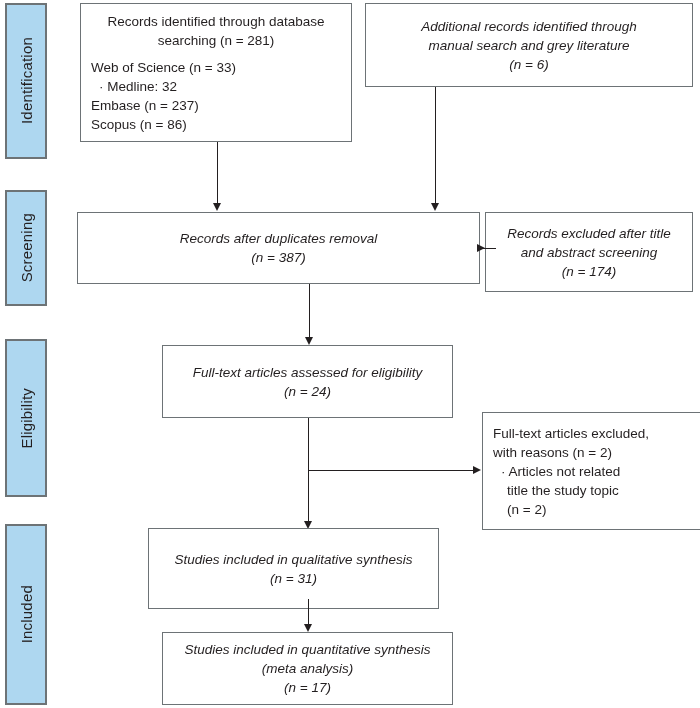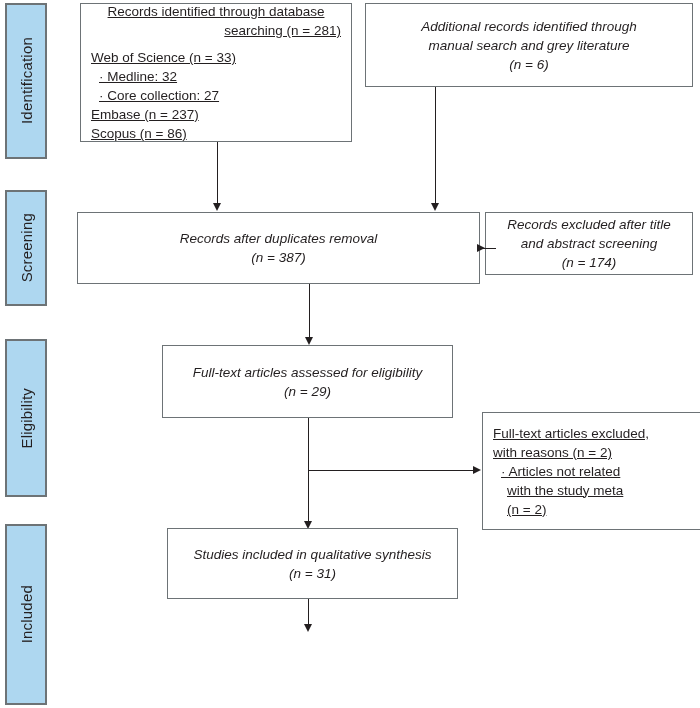--- a/index.html
+++ b/index.html
@@ -53,21 +53,20 @@
     color: #231f20;
   }
   .flow-box.centered {
     align-items: center;
     text-align: right;
     font-style: italic;
   }
   .flow-box.leftal {
     align-items: flex-start;
     text-align: left;
-    text-decoration: underline;
   }
   .line { white-space: pre; }
   .pad-left-1 { padding-left: 8px; }
   .pad-left-2 { padding-left: 14px; }
   .gap-top { margin-top: 8px; }
 
   
   .vline {
     position: absolute;
     width: 0;
@@ -111,24 +110,23 @@
   <div class="stage-box" style="left:5px; top:339px; width:42px; height:158px;">
     <span class="stage-label">Eligibility</span>
   </div>
 
   <div class="stage-box" style="left:5px; top:524px; width:42px; height:181px;">
     <span class="stage-label">Included</span>
   </div>
 
   <div class="flow-box leftal" style="left:80px; top:3px; width:272px; height:139px; padding:6px 10px;">
     <div class="line" style="align-self:center; text-align:center; width:100%;">Records identified through database</div>
-    <div class="line" style="align-self:center; text-align:right; width:100%;">searching (n = 281)</div>
+    <div class="line" style="align-self:center; text-align:center; width:100%;">searching (n = 281)</div>
     <div class="line gap-top">Web of Science (n = 33)</div>
     <div class="line pad-left-1">· Medline: 32</div>
-    <div class="line pad-left-1">· Core collection: 27</div>
     <div class="line">Embase (n = 237)</div>
     <div class="line">Scopus (n = 86)</div>
   </div>
 
   <div class="flow-box centered" style="left:365px; top:3px; width:328px; height:84px; padding:4px 10px;">
     <div class="line">Additional records identified through</div>
     <div class="line">manual search and grey literature</div>
     <div class="line">(n = 6)</div>
   </div>
 
@@ -136,53 +134,58 @@
   <div class="arrow-down" style="left:212.5px; top:203px;"></div>
 
   <div class="vline" style="left:435px; top:87px; height:117px;"></div>
   <div class="arrow-down" style="left:430.5px; top:203px;"></div>
 
   <div class="flow-box centered" style="left:77px; top:212px; width:403px; height:72px; padding:4px 10px;">
     <div class="line">Records after duplicates removal</div>
     <div class="line">(n = 387)</div>
   </div>
 
-  <div class="flow-box centered" style="left:485px; top:212px; width:208px; height:63px; padding:4px 8px;">
+  <div class="flow-box centered" style="left:485px; top:212px; width:208px; height:80px; padding:4px 8px;">
     <div class="line">Records excluded after title</div>
     <div class="line">and abstract screening</div>
     <div class="line">(n = 174)</div>
   </div>
 
   <div class="hline" style="left:480px; top:248px; width:16px;"></div>
   <div class="arrow-right" style="left:476px; top:243.5px; left:477px;"></div>
 
   <div class="vline" style="left:309px; top:284px; height:53px;"></div>
   <div class="arrow-down" style="left:304.5px; top:337px;"></div>
 
   <div class="flow-box centered" style="left:162px; top:345px; width:291px; height:73px; padding:4px 4px;">
     <div class="line">Full-text articles assessed for eligibility</div>
-    <div class="line">(n = 29)</div>
+    <div class="line">(n = 24)</div>
   </div>
 
   <div class="flow-box leftal" style="left:482px; top:412px; width:248px; height:118px; padding:6px 10px;">
     <div class="line">Full-text articles excluded,</div>
     <div class="line">with reasons (n = 2)</div>
     <div class="line pad-left-1">· Articles not related</div>
-    <div class="line pad-left-2">with the study meta</div>
+    <div class="line pad-left-2">title the study topic</div>
     <div class="line pad-left-2">(n = 2)</div>
   </div>
 
   <div class="vline" style="left:308px; top:418px; height:104px;"></div>
   <div class="arrow-down" style="left:303.5px; top:521px;"></div>
 
   <div class="hline" style="left:308px; top:470px; width:166px;"></div>
   <div class="arrow-right" style="left:473px; top:465.5px;"></div>
 
-  <div class="flow-box centered" style="left:167px; top:528px; width:291px; height:71px; padding:19px 10px;">
+  <div class="flow-box centered" style="left:148px; top:528px; width:291px; height:81px; padding:19px 10px;">
     <div class="line">Studies included in qualitative synthesis</div>
     <div class="line">(n = 31)</div>
   </div>
 
   <div class="vline" style="left:308px; top:599px; height:26px;"></div>
   <div class="arrow-down" style="left:303.5px; top:624px;"></div>
 
+  <div class="flow-box centered" style="left:162px; top:632px; width:291px; height:73px; padding:4px 10px;">
+    <div class="line">Studies included in quantitative synthesis</div>
+    <div class="line">(meta analysis)</div>
+    <div class="line">(n = 17)</div>
+  </div>
 
 </div>
 
 </body></html>

